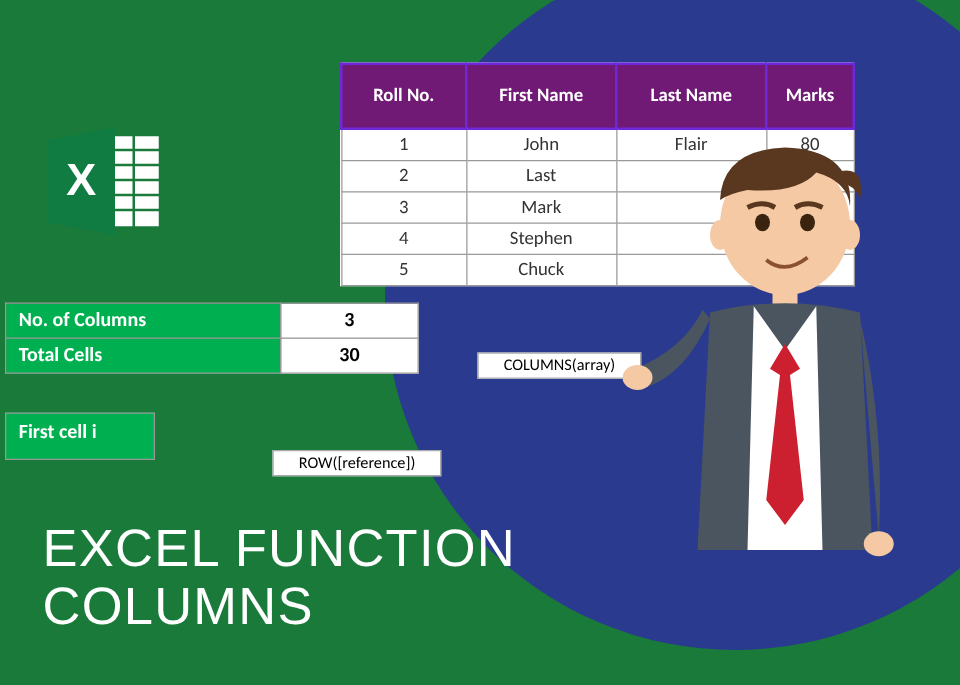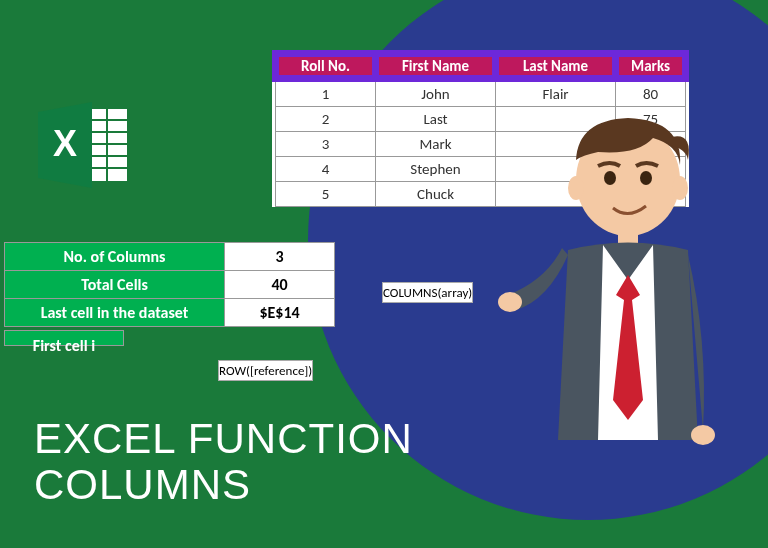--- a/index.html
+++ b/index.html
@@ -1,32 +1,32 @@
 <!DOCTYPE html>
 <html><head>
 <meta charset="utf-8">
 <style>
 *{margin:0;padding:0;box-sizing:border-box}
 body{width:768px;height:548px;background:#1a7a3a;font-family:Calibri,Arial,sans-serif;position:relative;overflow:hidden}
 .circle{position:absolute;width:560px;height:560px;border-radius:50%;background:#2a3b8f;right:-100px;top:-40px;z-index:0}
 .data-tbl{position:absolute;top:50px;left:272px;border-collapse:collapse;background:#fff;z-index:2}
-.data-tbl th{background:#be185d;color:#fff;font-weight:bold;padding:0 12px;border:7px solid #6d28d9;font-size:15px}
+.data-tbl th{background:#701a75;color:#fff;font-weight:bold;padding:16px 12px;border:2px solid #6d28d9;font-size:15px}
 .data-tbl td{border:1px solid #999;padding:3px 12px;text-align:center;font-size:15px;color:#333}
 .data-tbl th:nth-child(1),.data-tbl td:nth-child(1){width:100px}
 .data-tbl th:nth-child(2),.data-tbl td:nth-child(2){width:120px}
 .data-tbl th:nth-child(3),.data-tbl td:nth-child(3){width:120px}
 .data-tbl th:nth-child(4),.data-tbl td:nth-child(4){width:70px}
 .info-tbl{position:absolute;top:242px;left:4px;border-collapse:collapse;z-index:2}
 .info-tbl td{border:1px solid #999;padding:4px 10px;font-size:16px;height:28px}
-.info-tbl td:first-child{background:#00b050;color:#fff;font-weight:bold;text-align:center;width:220px}
+.info-tbl td:first-child{background:#00b050;color:#fff;font-weight:bold;text-align:left;width:220px}
 .info-tbl td:nth-child(2){background:#fff;text-align:center;font-weight:bold;width:110px}
 .formula-row{position:absolute;top:330px;left:4px;display:flex;z-index:2}
-.formula-row .lbl{background:#00b050;color:#fff;font-weight:bold;text-align:center;padding:4px 10px;border:1px solid #999;font-size:16px;width:120px;height:16px;line-height:22px}
+.formula-row .lbl{background:#00b050;color:#fff;font-weight:bold;padding:4px 10px;border:1px solid #999;font-size:16px;width:120px;height:38px;line-height:22px}
 .formula-row .formula{background:#ffff66;border:1px solid #999;padding:4px 8px;font-size:16px;font-family:Calibri;height:30px;line-height:22px}
-.tooltip{position:absolute;background:#fff;border:1px solid #aaa;padding:2px 0;font-size:13px;z-index:3}
+.tooltip{position:absolute;background:#fff;border:1px solid #aaa;padding:2px 20px;font-size:13px;z-index:3}
 .tip1{top:282px;left:382px}
 .tip2{top:360px;left:218px}
 .title{position:absolute;bottom:40px;left:34px;color:#ffffff;font-size:42px;font-weight:300;line-height:1.1;letter-spacing:1px;z-index:2;font-family:Arial}
 .excel-icon{position:absolute;top:100px;left:38px;z-index:2}
 .character{position:absolute;right:30px;top:100px;width:240px;height:420px;z-index:4}
 </style>
 </head>
 <body>
 
 <div class="circle"></div>
@@ -87,25 +87,21 @@
   </table>
 
 <table class="info-tbl">
 <tbody>
       <tr>
         <td>No. of Columns</td>
         <td>3</td>
       </tr>
 <tr>
         <td>Total Cells</td>
-        <td>40</td>
-      </tr>
-<tr>
-        <td>Last cell in the dataset</td>
-        <td>$E$14</td>
+        <td>30</td>
       </tr>
 </tbody>
   </table>
 
 <div class="formula-row">
 <div class="lbl">First cell i</div>
 </div>
 
 <div class="tooltip tip1">COLUMNS(array)</div>
 <div class="tooltip tip2">ROW([reference])</div>

